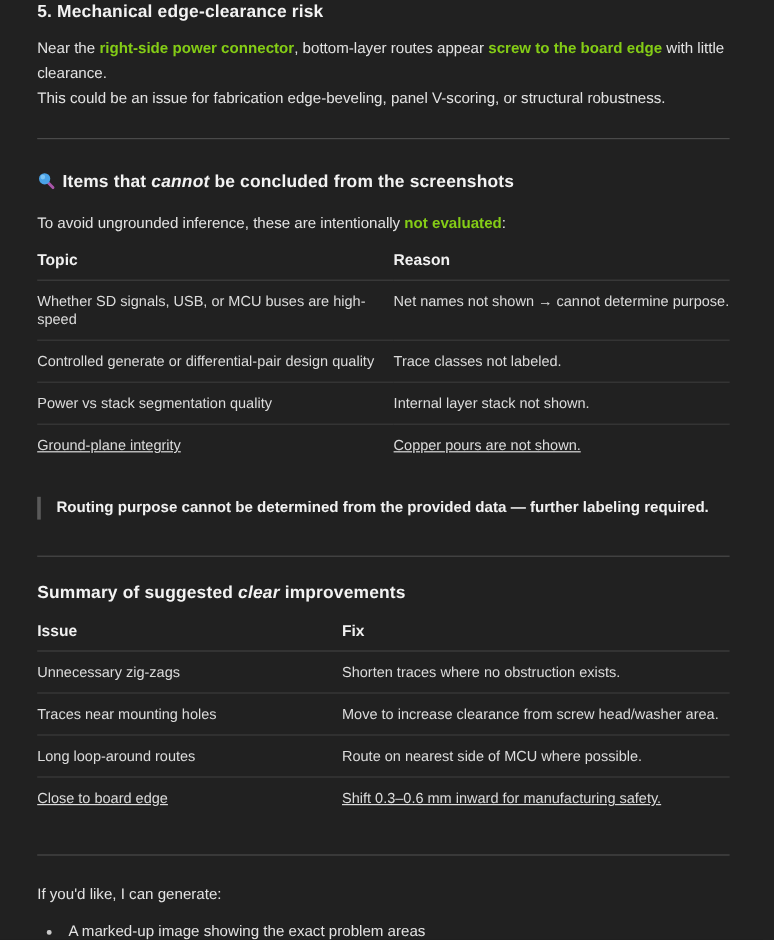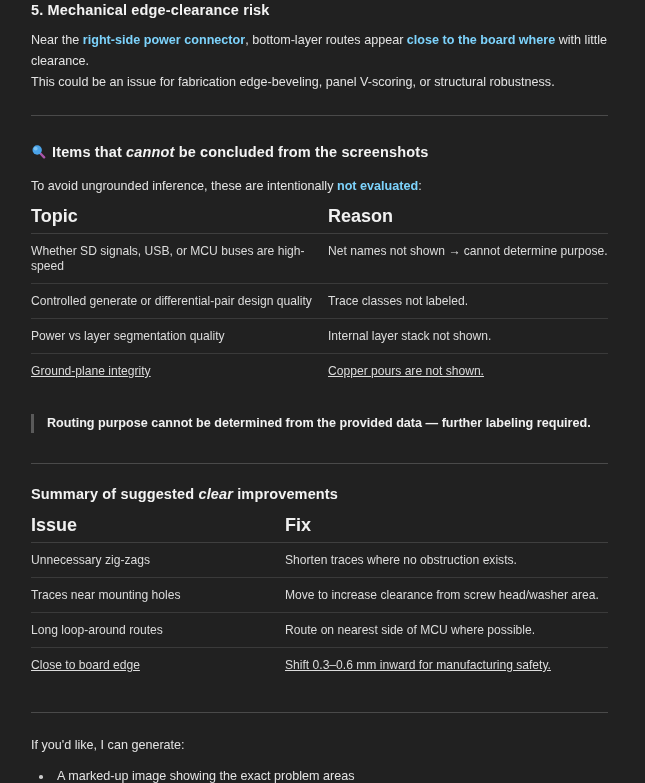--- a/index.html
+++ b/index.html
@@ -45,21 +45,21 @@
   }
 
   
   p.para {
     font-size: 12.6px;
     line-height: 21px;
     margin: 0;
     color: #e3e3e3;
     font-weight: 400;
   }
-  p.para b { font-weight: 700; color: #7dd3fc; }
+  p.para b { font-weight: 700; color: #84cc16; }
   .gap-10 { height: 10px; }
   .gap-12 { height: 12px; }
   .gap-14 { height: 14px; }
   .gap-20 { height: 20px; }
   .gap-22 { height: 22px; }
   .gap-26 { height: 26px; }
   .gap-30 { height: 30px; }
 
   
   hr.rule {
@@ -76,21 +76,21 @@
     width: 577px;
     table-layout: fixed;
     font-size: 12.1px;
   }
   table.md th {
     text-align: left;
     font-weight: 700;
     color: #f0f0f0;
     padding: 0 0 9px 0;
     border-bottom: 1px solid #3f3f3f;
-    font-size: 18px;
+    font-size: 13px;
     line-height: 15px;
   }
   table.md td {
     text-align: left;
     padding: 10px 0 9px 0;
     border-bottom: 1px solid #3a3a3a;
     color: #dcdcdc;
     line-height: 15px;
     vertical-align: top;
   }
@@ -146,21 +146,21 @@
 <body>
 
 <div class="page">
 
   <h3 class="sec-head">
     <span>5. Mechanical edge-clearance risk</span>
   </h3>
 
   <div class="gap-10"></div>
 
-  <p class="para"><span>Near the </span><b>right-side power connector</b><span>, bottom-layer routes appear </span><b>close to the board where</b><span> with little clearance.</span></p>
+  <p class="para"><span>Near the </span><b>right-side power connector</b><span>, bottom-layer routes appear </span><b>screw to the board edge</b><span> with little clearance.</span></p>
 
   <p class="para">This could be an issue for fabrication edge-beveling, panel V-scoring, or structural robustness.</p>
 
   <div class="gap-22"></div>
   <hr class="rule">
   <div class="gap-26"></div>
 
   <h3 class="sec-head">
     <span class="icon-wrap">
       <svg class="mag" width="15" height="15" viewBox="0 0 16 16" aria-hidden="true">
@@ -191,21 +191,21 @@
     <tbody>
       <tr>
         <td>Whether SD signals, USB, or MCU buses are high-speed</td>
         <td>Net names not shown → cannot determine purpose.</td>
       </tr>
       <tr>
         <td>Controlled generate or differential-pair design quality</td>
         <td>Trace classes not labeled.</td>
       </tr>
       <tr>
-        <td>Power vs layer segmentation quality</td>
+        <td>Power vs stack segmentation quality</td>
         <td>Internal layer stack not shown.</td>
       </tr>
       <tr>
         <td>Ground-plane integrity</td>
         <td>Copper pours are not shown.</td>
       </tr>
     </tbody>
   </table>
 
   <div class="gap-26"></div>

